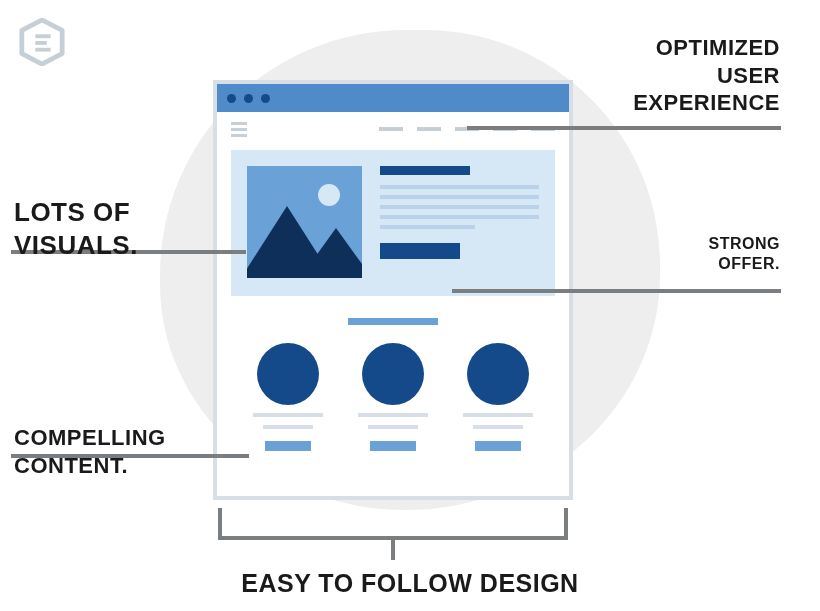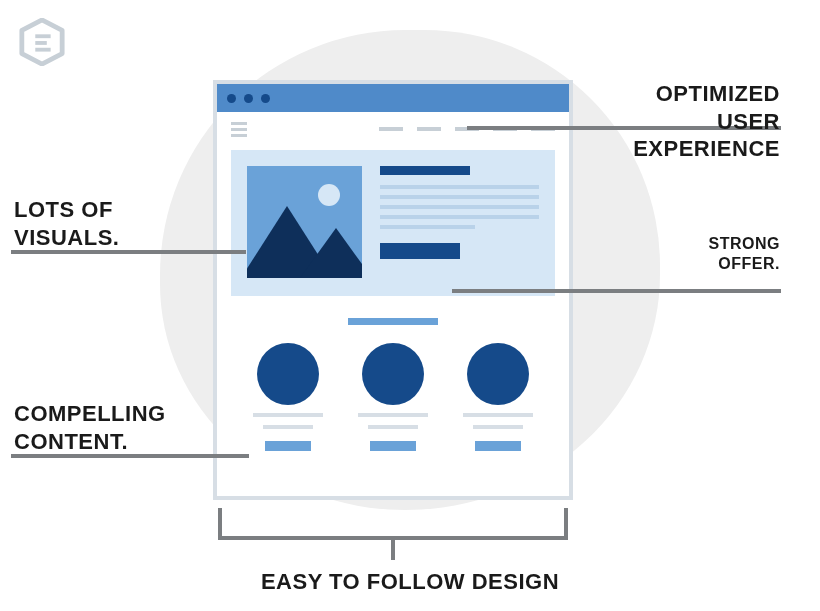--- a/index.html
+++ b/index.html
@@ -102,25 +102,25 @@
 
   
   .label {
     position: absolute;
     font-weight: 800;
     color: #1a1a1a;
     letter-spacing: 0.5px;
     z-index: 6;
     line-height: 1.25;
   }
-  .lab-opt { right: 40px; top: 34px; text-align: right; font-size: 22px; margin-top: 46px; }
+  .lab-opt { right: 40px; top: 34px; text-align: right; font-size: 22px; }
   .lab-so  { right: 40px; top: 234px; text-align: right; font-size: 16px; }
-  .lab-lv  { left: 14px; top: 196px; text-align: left; font-size: 22px; }
+  .lab-lv  { left: 14px; top: 196px; text-align: left; font-size: 26px; }
   .lab-cc  { left: 14px; top: 400px; text-align: left; font-size: 22px; }
-  .lab-bottom { left: 0; right: 0; top: 568px; text-align: center; font-size: 22px; }
+  .lab-bottom { left: 0; right: 0; top: 568px; text-align: center; font-size: 25px; }
 </style>
 </head>
 <body>
 <div class="canvas">
 
   <div class="blob"></div>
 
   <div class="logo">
     <svg viewBox="0 0 50 50" width="48" height="48">
       <polygon points="25,2 46,13 46,37 25,48 4,37 4,13" fill="none" stroke="#c7cfd6" stroke-width="5" stroke-linejoin="round"></polygon>
@@ -198,17 +198,17 @@
   <div class="line l-b-horiz"></div>
   <div class="line l-b-stem"></div>
 
   <div class="label lab-opt" style="white-space: pre-line;">OPTIMIZED
 USER
 EXPERIENCE</div>
   <div class="label lab-lv" style="white-space: pre-line;">LOTS OF
 VISUALS.</div>
   <div class="label lab-so" style="white-space: pre-line;">STRONG
 OFFER.</div>
-  <div class="label lab-cc" style="white-space: pre-line;">COMPELLING
+  <div class="label lab-cc" style="white-space: pre-line; margin-top: 24px;">COMPELLING
 CONTENT.</div>
   <div class="label lab-bottom">EASY TO FOLLOW DESIGN</div>
 
 </div>
 
 </body></html>

